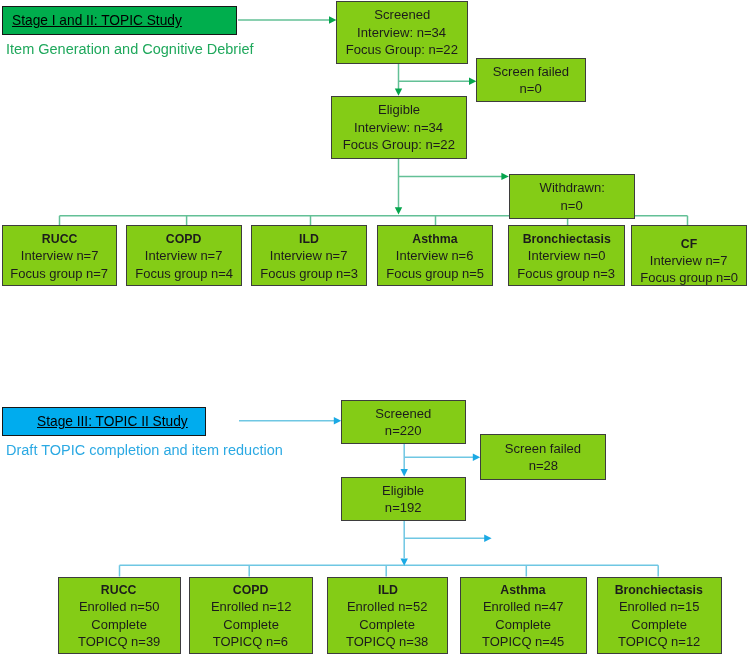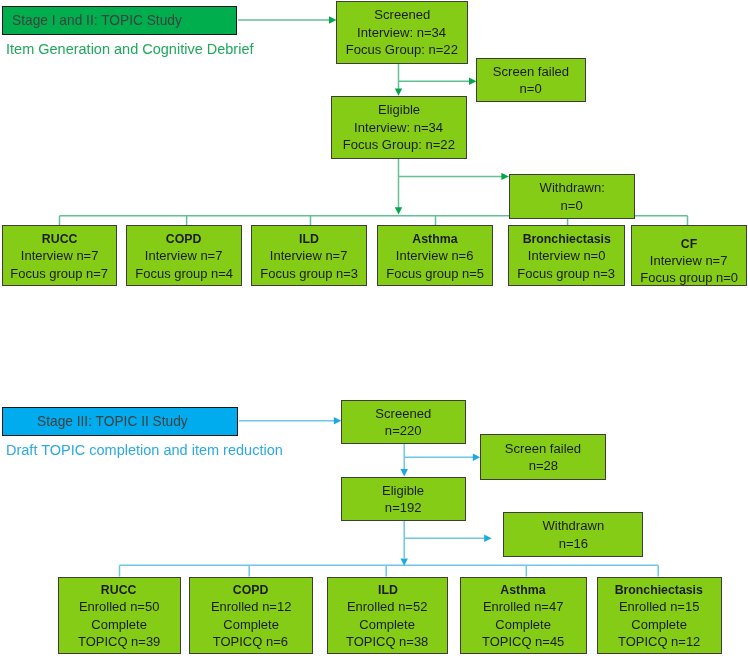--- a/index.html
+++ b/index.html
@@ -6,35 +6,35 @@
   html,body{margin:0;padding:0;background:#ffffff;}
   body{width:748px;height:658px;overflow:hidden;font-family:"Liberation Sans",sans-serif;color:#1c1c1c;}
   #canvas{position:relative;width:748px;height:658px;}
   svg.lines{position:absolute;left:0;top:0;width:748px;height:658px;pointer-events:none;}
   .node{position:absolute;box-sizing:border-box;background:#84cc16;border:1.2px solid #3d3d3d;
         display:flex;flex-direction:column;align-items:center;justify-content:center;text-align:center;}
   .node .ln{display:block;line-height:1.27;white-space:nowrap;
             transform:scaleX(0.955);transform-origin:center;}
   .node .hd{font-weight:bold;transform:scaleX(0.905);}
   .banner{position:absolute;box-sizing:border-box;display:flex;align-items:center;
-          padding-left:9px;color:#404040;}
+          padding-left:9px;color:#000000;text-decoration:underline;}
   .banner span{display:block;white-space:nowrap;transform:scaleX(0.955);transform-origin:left center;}
   .caption{position:absolute;white-space:nowrap;transform:scaleX(0.955);transform-origin:left center;}
 
   
   #s1banner{left:2px;top:5.5px;width:235px;height:29.5px;background:#00AE4D;
             border:1.5px solid #171717;font-size:14.4px;}
   #s1caption{left:6px;top:39.5px;font-size:15.2px;color:#1FA85C;}
   #s1screened{left:336px;top:1px;width:132px;height:63px;font-size:13.7px;}
   #s1failed{left:476px;top:58px;width:110px;height:44px;font-size:13.7px;}
   #s1eligible{left:331px;top:96px;width:136px;height:63px;font-size:13.7px;}
   #s1withdrawn{left:509px;top:154px;width:126px;height:45px;font-size:13.7px;}
 
   
-  #s3banner{left:2px;top:406.5px;width:236px;height:29px;background:#00ACEE;
+  #s3banner{left:2px;top:406.5px;width:204px;height:29px;background:#00ACEE;
             border:1.5px solid #171717;font-size:14.4px;padding-left:34px;}
   #s3caption{left:6px;top:440.5px;font-size:15.2px;color:#2BA9E3;}
   #s3screened{left:341px;top:400px;width:125px;height:44px;font-size:13.7px;}
   #s3failed{left:480px;top:434px;width:126px;height:46px;font-size:13.7px;}
   #s3eligible{left:341px;top:477px;width:125px;height:44px;font-size:13.7px;}
   #s3withdrawn{left:503px;top:512px;width:140px;height:45px;font-size:13.7px;}
 </style>
 </head>
 <body style="color: rgb(28, 28, 28);">
 
@@ -157,24 +157,20 @@
   <div class="node" id="s3failed" style="border-color: rgb(61, 61, 61);">
     <span class="ln">Screen failed</span>
     <span class="ln">n=28</span>
   </div>
 
   <div class="node" id="s3eligible" style="border-color: rgb(61, 61, 61);">
     <span class="ln">Eligible</span>
     <span class="ln">n=192</span>
   </div>
 
-  <div class="node" id="s3withdrawn" style="border-color: rgb(61, 61, 61);">
-    <span class="ln">Withdrawn</span>
-    <span class="ln">n=16</span>
-  </div>
 
   <div id="s3groups">
       <div class="node" style="left: 57.5px; top: 576.5px; width: 123px; height: 77.5px; font-size: 13.6px; padding-top: 0.8px; border-color: rgb(61, 61, 61);">
         <span class="ln hd">RUCC</span>
         <span class="ln">Enrolled n=50</span>
         <span class="ln">Complete</span>
         <span class="ln">TOPICQ n=39</span>
       </div>
       <div class="node" style="left: 189px; top: 576.5px; width: 123.5px; height: 77.5px; font-size: 13.6px; padding-top: 0.8px; border-color: rgb(61, 61, 61);">
         <span class="ln hd">COPD</span>

